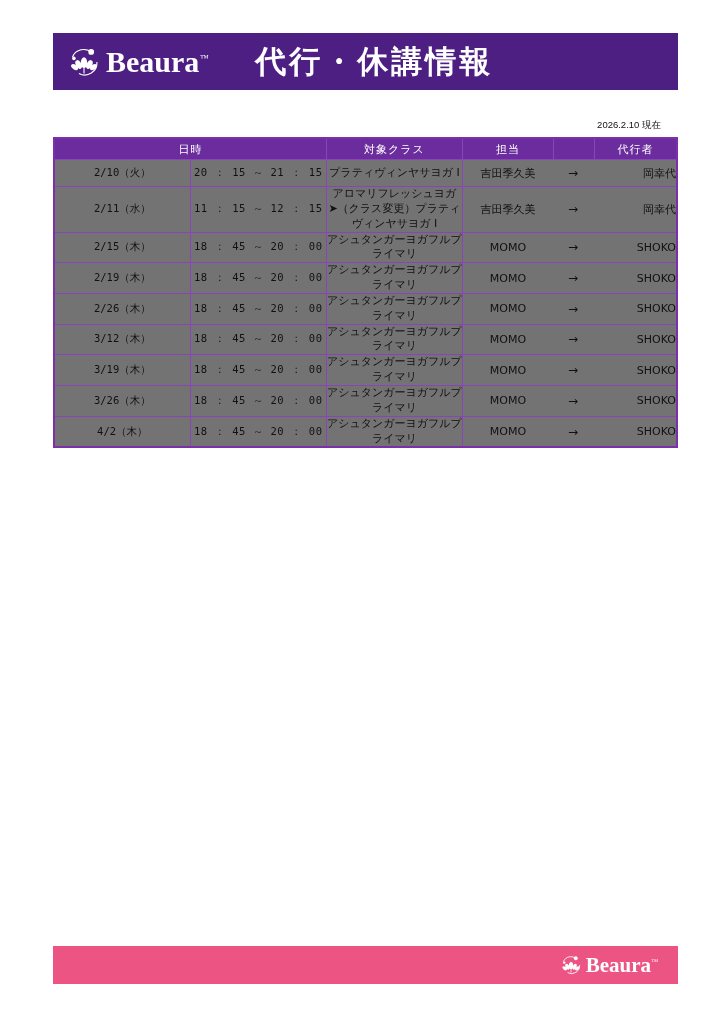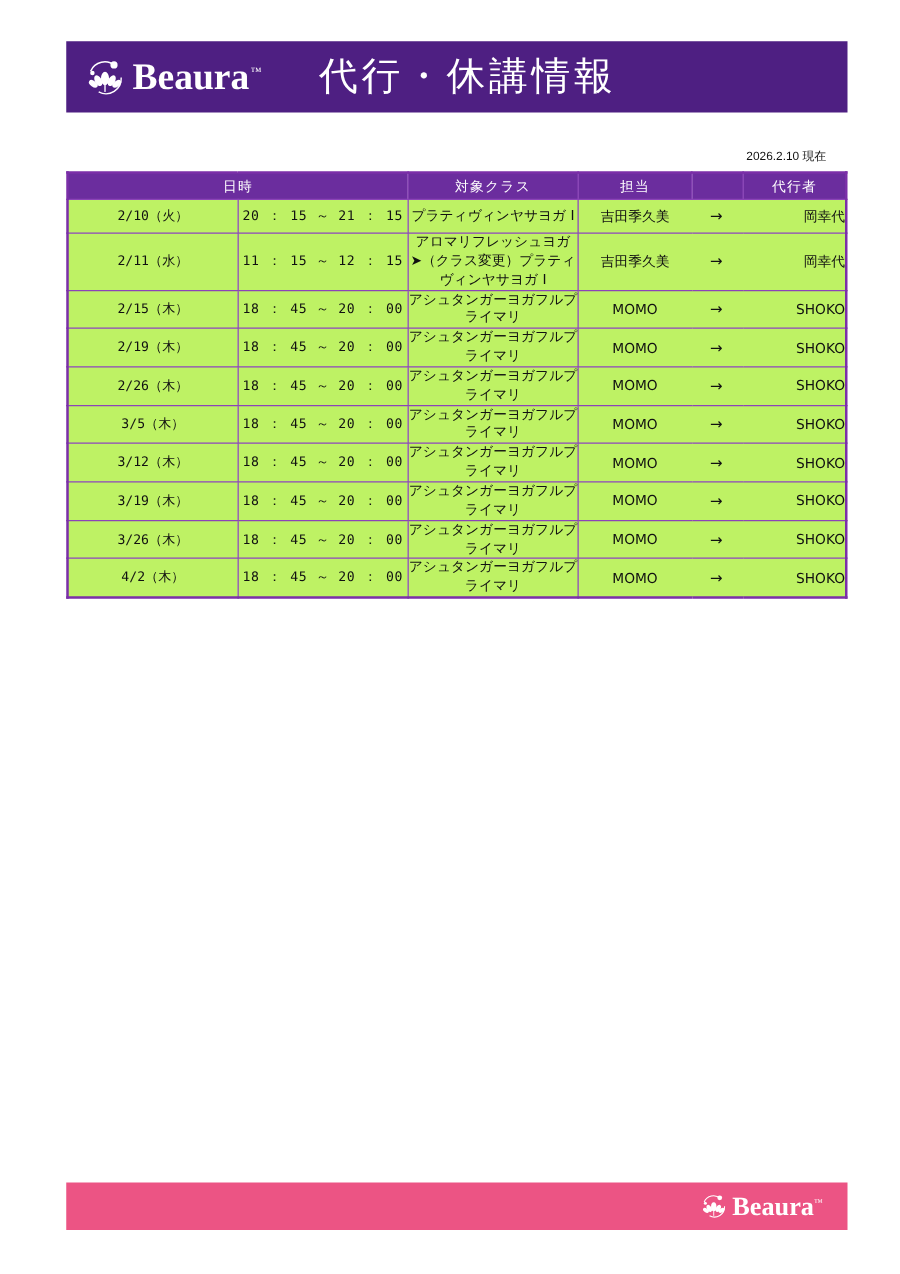--- a/index.html
+++ b/index.html
@@ -54,21 +54,21 @@
   }
   .brand-tm {
     font-size: 9px;
     vertical-align: super;
     font-weight: 400;
     margin-left: 1px;
   }
   .header-title {
     color: #ffffff;
     font-size: 31px;
-    font-weight: 400;
+    font-weight: 700;
     letter-spacing: 3px;
     margin-left: 46px;
     font-family: "DejaVu Sans", "Liberation Sans", sans-serif;
     line-height: 1;
   }
 
   
   .lead {
     position: absolute;
     left: 74px;
@@ -120,21 +120,21 @@
     border: 1px solid #ffffff;
   }
   thead th.th-outer-l { border-left: 1px solid #6B2D9E; }
   thead th.th-outer-r { border-right: 1px solid #6B2D9E; }
 
   tbody tr { height: 27px; }
   tbody td {
     font-size: 11px;
     color: #111111;
     font-family: "DejaVu Sans", "Liberation Sans", sans-serif;
-    background: #bef264;
+    background: #737373;
     vertical-align: middle;
   }
   td.c-date {
     width: 64px;
     text-align: center;
     letter-spacing: 0px;
     white-space: nowrap;
     border-right: 1px solid #8B44B8;
   }
   td.c-time {
@@ -311,32 +311,20 @@
             <td class="c-class"><span class="class-line1">アシュタンガーヨガフルプライマリ</span></td>
             <td class="c-staff" colspan="3">
               <div class="staff-grid">
                 <span class="staff-from">MOMO</span>
                 <span class="staff-arrow">→</span>
                 <span class="staff-to">SHOKO</span>
               </div>
             </td>
           </tr>
           <tr>
-            <td class="c-date">3/5（木）</td>
-            <td class="c-time">18 ： 45 ～ 20 ： 00</td>
-            <td class="c-class"><span class="class-line1">アシュタンガーヨガフルプライマリ</span></td>
-            <td class="c-staff" colspan="3">
-              <div class="staff-grid">
-                <span class="staff-from">MOMO</span>
-                <span class="staff-arrow">→</span>
-                <span class="staff-to">SHOKO</span>
-              </div>
-            </td>
-          </tr>
-          <tr>
             <td class="c-date">3/12（木）</td>
             <td class="c-time">18 ： 45 ～ 20 ： 00</td>
             <td class="c-class"><span class="class-line1">アシュタンガーヨガフルプライマリ</span></td>
             <td class="c-staff" colspan="3">
               <div class="staff-grid">
                 <span class="staff-from">MOMO</span>
                 <span class="staff-arrow">→</span>
                 <span class="staff-to">SHOKO</span>
               </div>
             </td>

